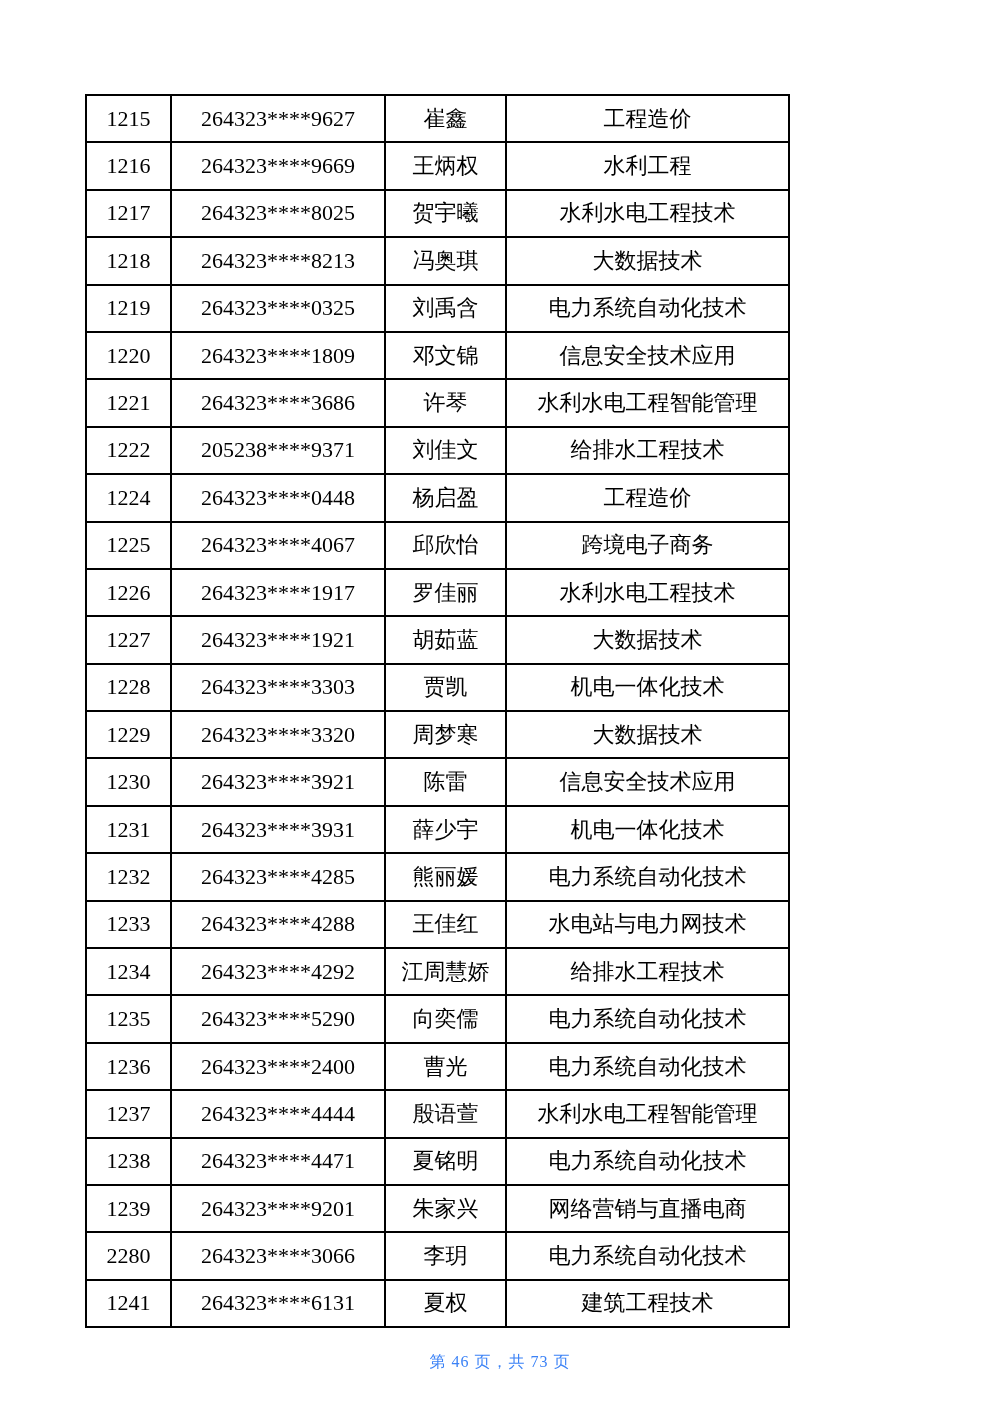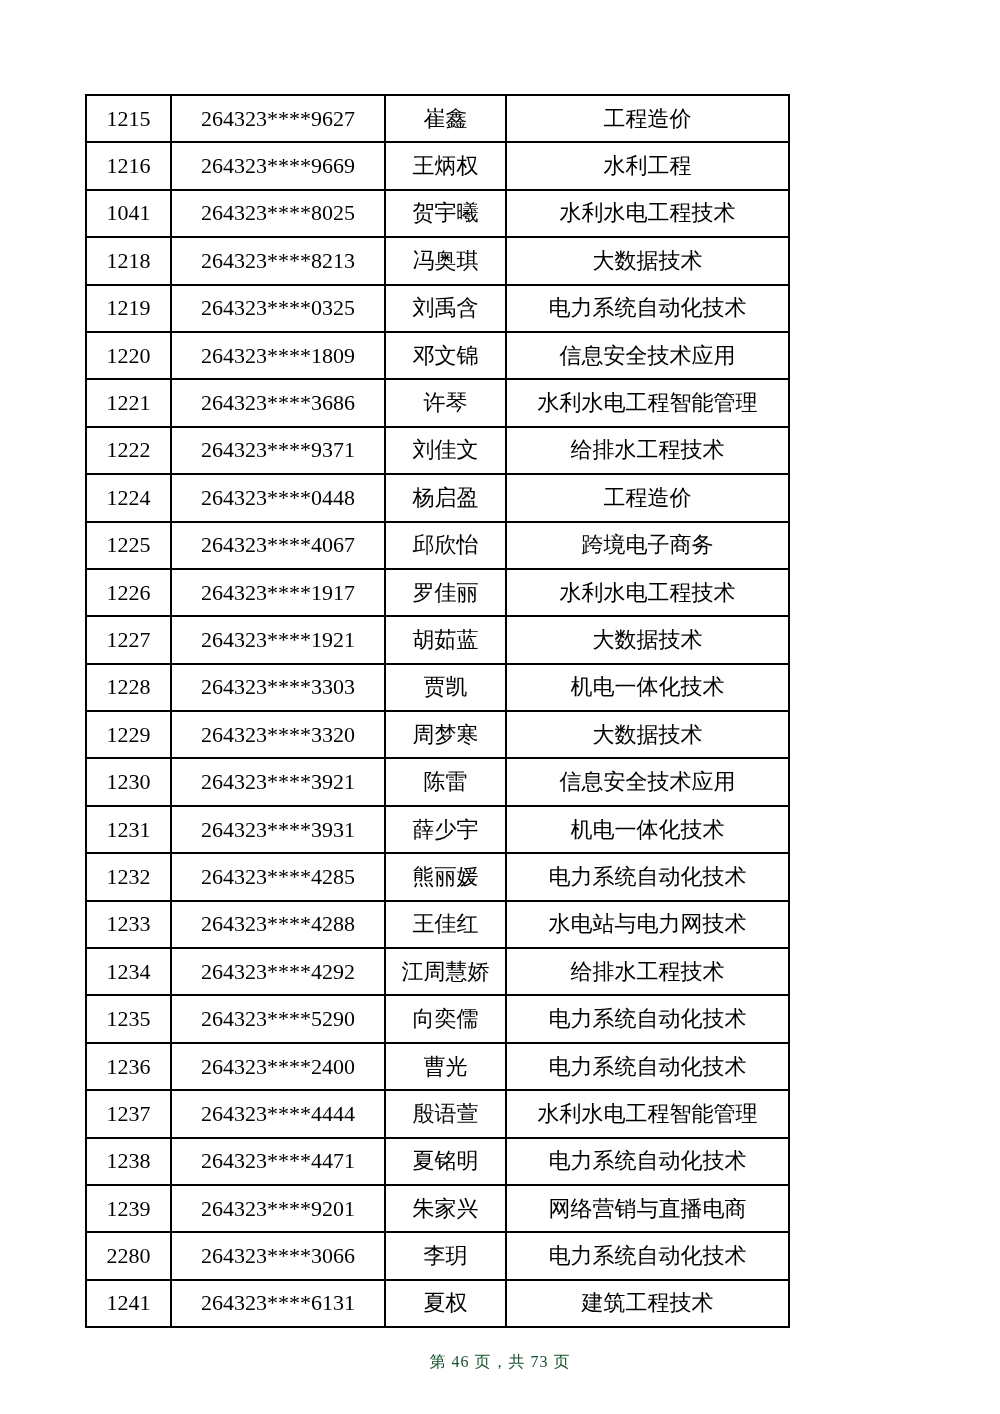--- a/index.html
+++ b/index.html
@@ -40,21 +40,21 @@
   col.c-name   { width: 121px; }
   col.c-major  { width: 283px; }
   .footer {
     position: absolute;
     top: 1352px;
     left: 0;
     width: 100%;
     text-align: center;
     font-size: 16px;
     letter-spacing: 1px;
-    color: #14532d;
+    color: #3b82f6;
   }
 </style>
 </head>
 <body>
 
 <div class="page">
 
   <table class="roster">
     <colgroup>
       <col class="c-serial">
@@ -69,21 +69,21 @@
           <td>崔鑫</td>
           <td>工程造价</td>
         </tr>
         <tr>
           <td>1216</td>
           <td>264323****9669</td>
           <td>王炳权</td>
           <td>水利工程</td>
         </tr>
         <tr>
-          <td>1041</td>
+          <td>1217</td>
           <td>264323****8025</td>
           <td>贺宇曦</td>
           <td>水利水电工程技术</td>
         </tr>
         <tr>
           <td>1218</td>
           <td>264323****8213</td>
           <td>冯奥琪</td>
           <td>大数据技术</td>
         </tr>
@@ -100,21 +100,21 @@
           <td>信息安全技术应用</td>
         </tr>
         <tr>
           <td>1221</td>
           <td>264323****3686</td>
           <td>许琴</td>
           <td>水利水电工程智能管理</td>
         </tr>
         <tr>
           <td>1222</td>
-          <td>264323****9371</td>
+          <td>205238****9371</td>
           <td>刘佳文</td>
           <td>给排水工程技术</td>
         </tr>
         <tr>
           <td>1224</td>
           <td>264323****0448</td>
           <td>杨启盈</td>
           <td>工程造价</td>
         </tr>
         <tr>

